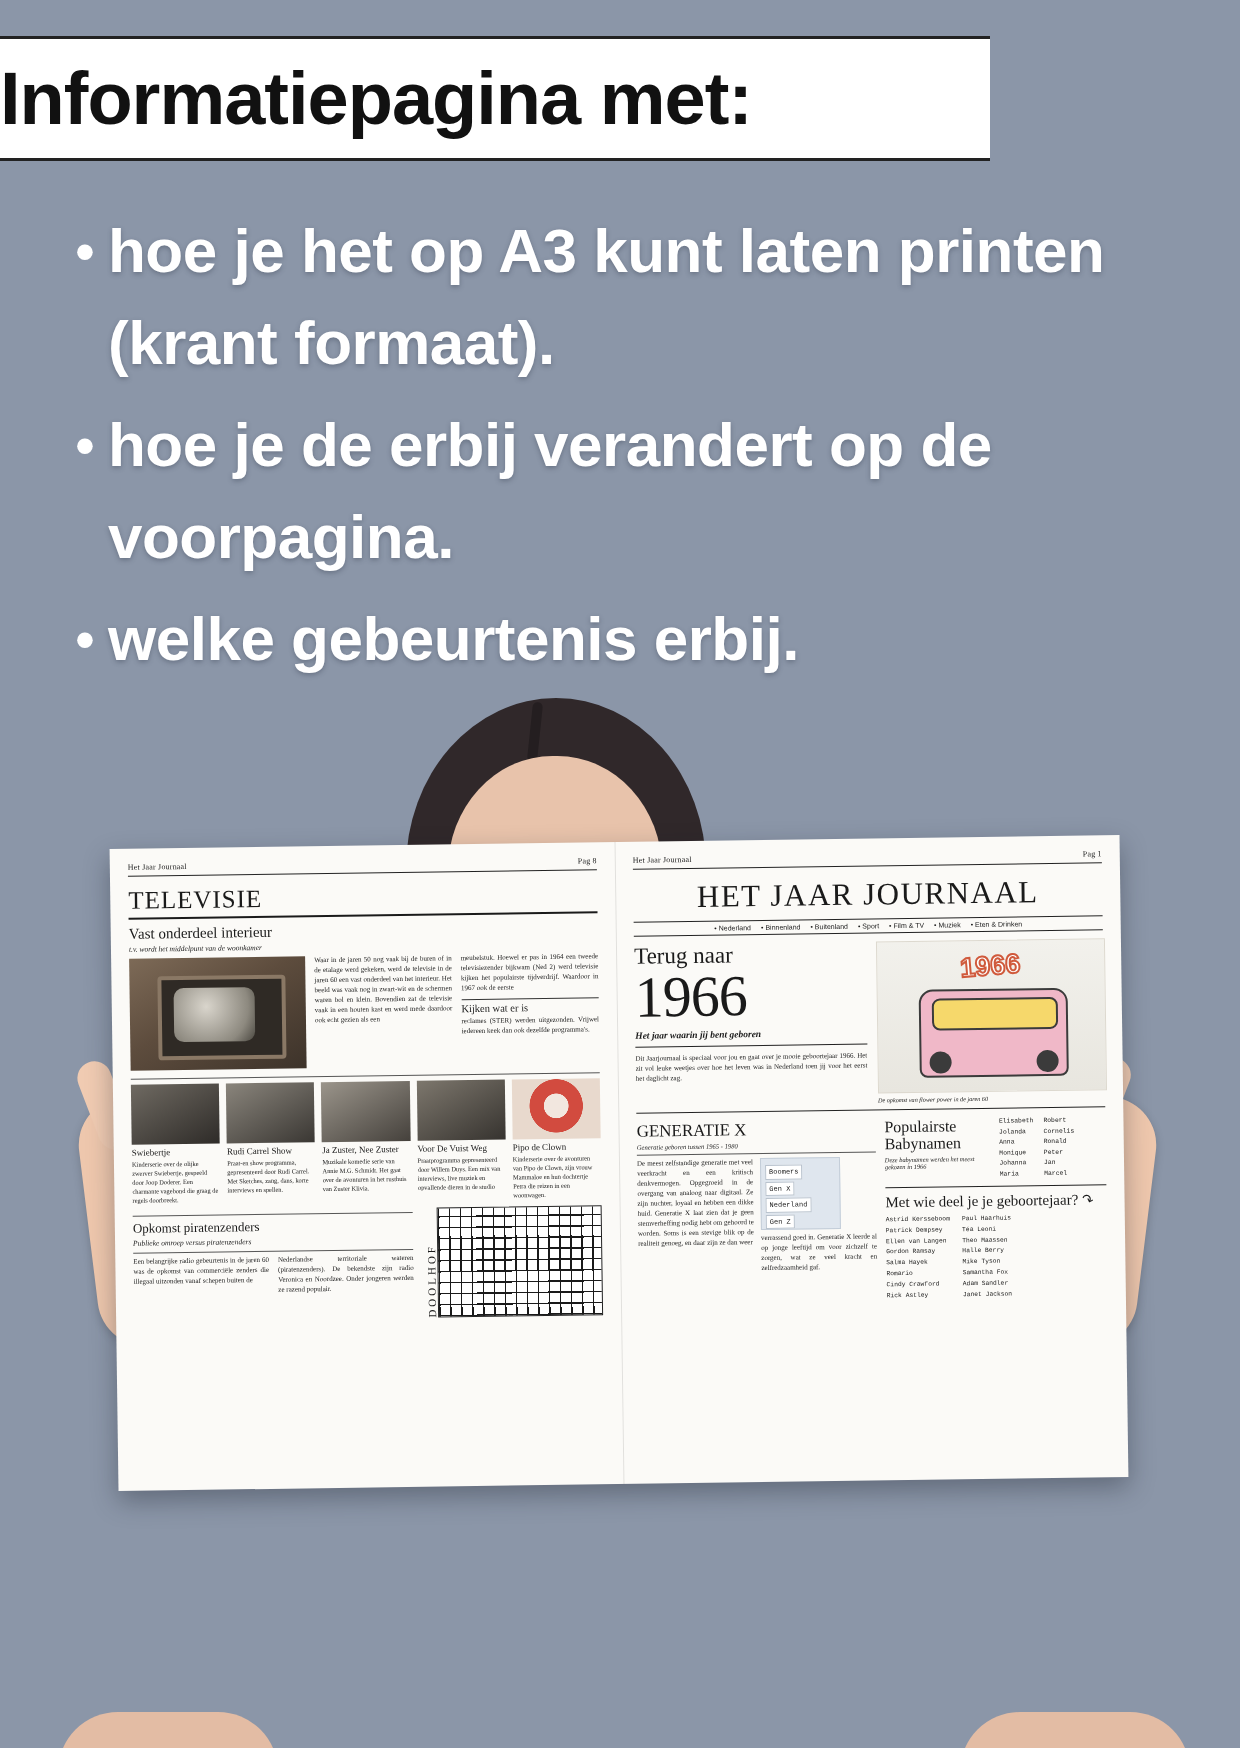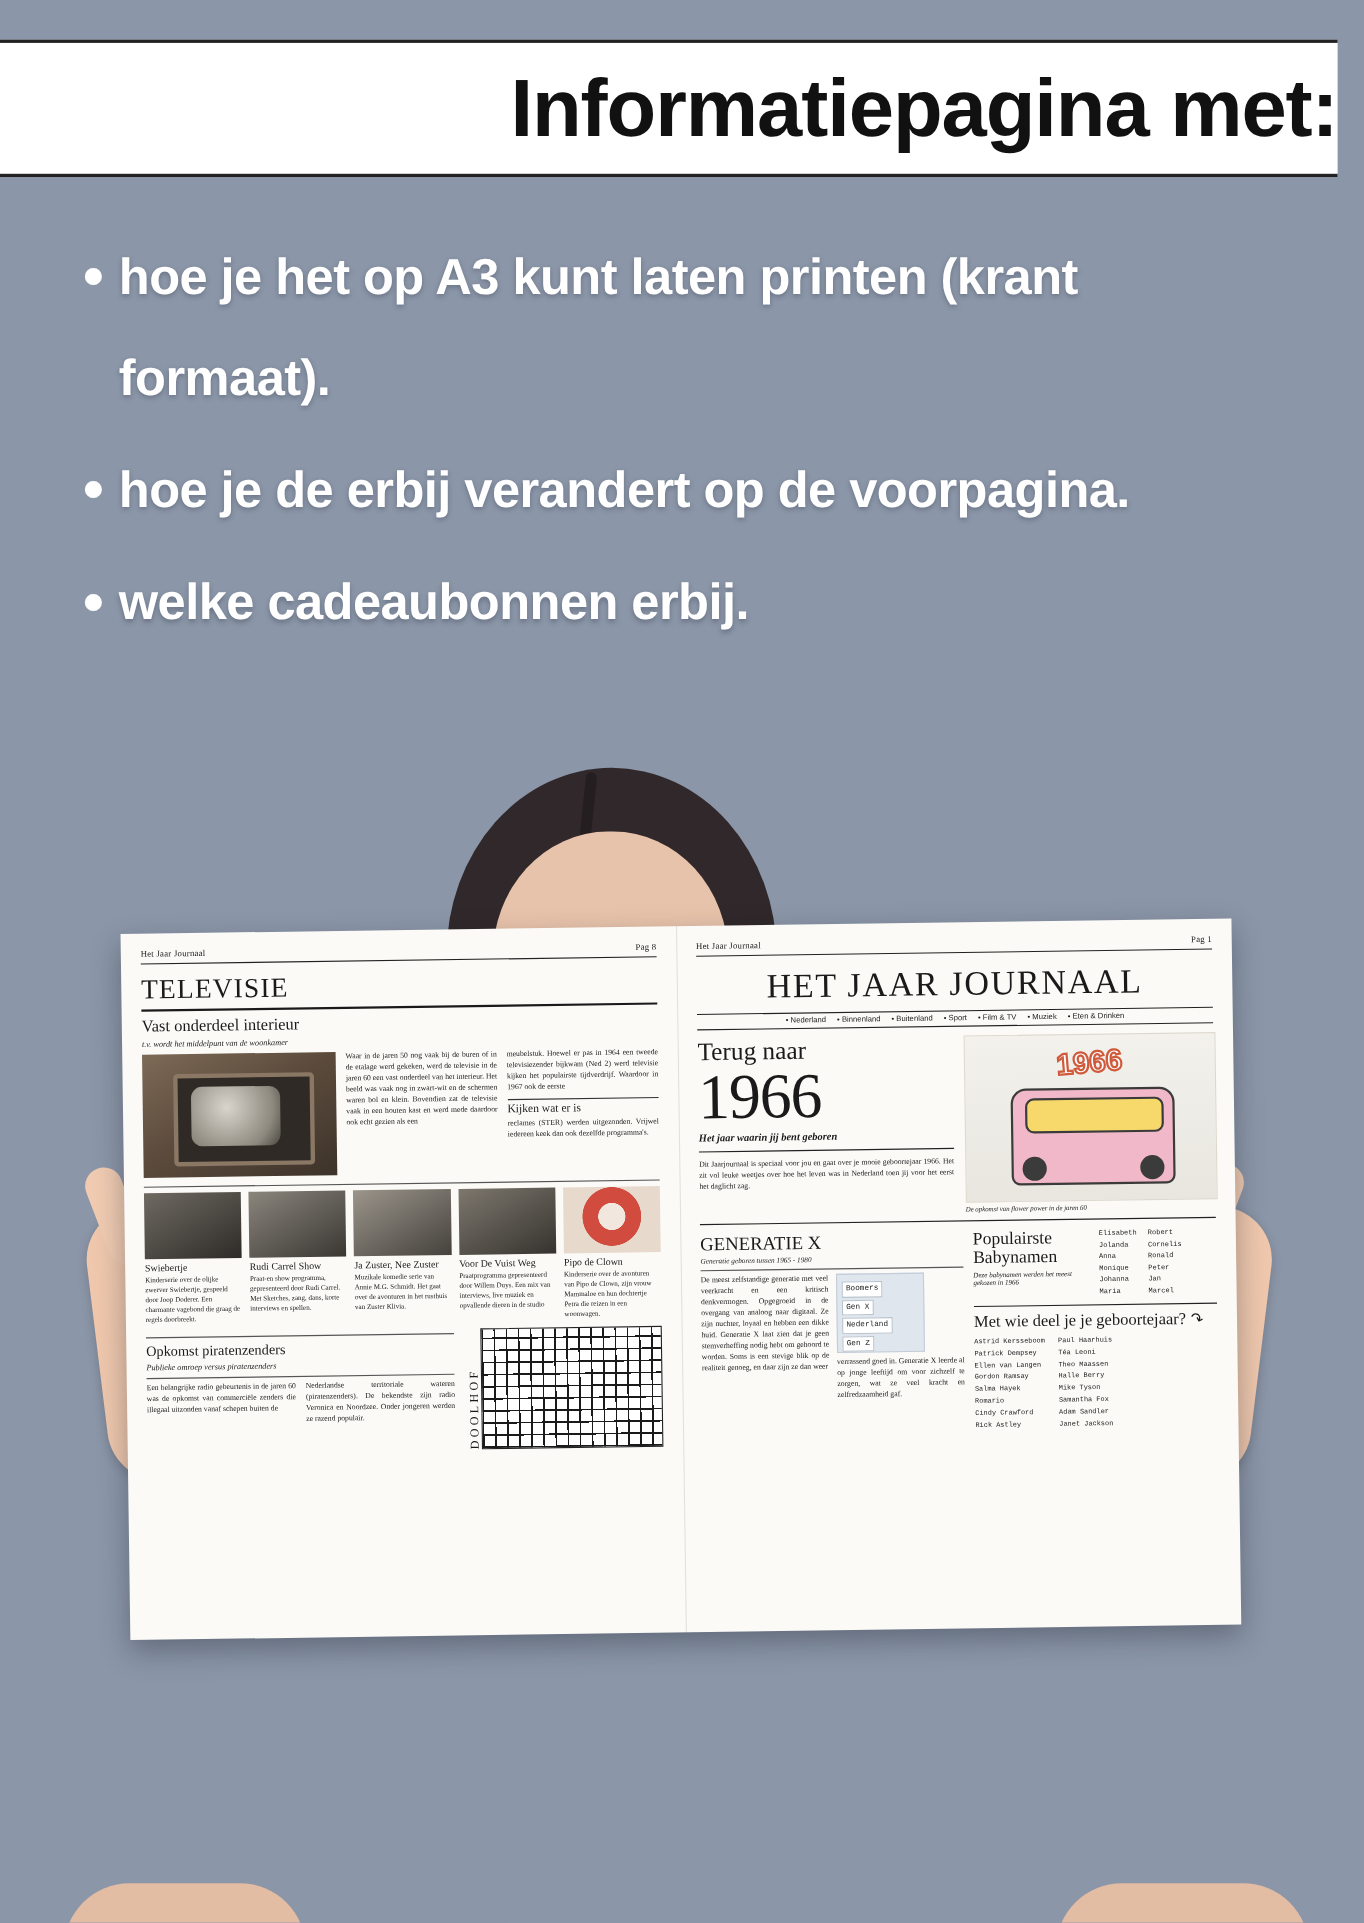--- a/index.html
+++ b/index.html
@@ -19,28 +19,28 @@
   #top-bar {
     position: absolute;
     left: 0; top: 0;
     width: 1240px;
     height: 36px;
     background: #8b96a8;
   }
   #header-band {
     position: absolute;
     left: 0; top: 36px;
-    width: 1216px;
+    width: 990px;
     height: 119px;
     background: #ffffff;
     border-top: 3px solid #222;
     border-bottom: 3px solid #222;
     display: flex;
     align-items: center;
-    justify-content: flex-end;
+    justify-content: flex-start;
   }
   #header-title {
     font-size: 74px;
     font-weight: 700;
     letter-spacing: -1px;
     color: #111;
     line-height: 1;
     white-space: nowrap;
   }
 
@@ -61,21 +61,21 @@
     flex: 0 0 46px;
     color: #ffffff;
     font-size: 54px;
     line-height: 92px;
     text-align: center;
     font-weight: 700;
   }
   .bullet-text {
     flex: 1;
     color: #ffffff;
-    font-size: 46px;
+    font-size: 62px;
     font-weight: 700;
     line-height: 92px;
     letter-spacing: -0.5px;
     text-shadow: 0 2px 5px rgba(40,50,65,.35);
   }
 
   
   #photo {
     position: absolute;
     left: 0;
@@ -465,21 +465,21 @@
   <div class="bullet-row">
     <div class="bullet-dot">•</div>
     <div class="bullet-text">hoe je het op A3 kunt laten printen (krant formaat).</div>
   </div>
   <div class="bullet-row">
     <div class="bullet-dot">•</div>
     <div class="bullet-text">hoe je de erbij verandert op de voorpagina.</div>
   </div>
   <div class="bullet-row">
     <div class="bullet-dot">•</div>
-    <div class="bullet-text">welke cadeaubonnen erbij.</div>
+    <div class="bullet-text">welke gebeurtenis erbij.</div>
   </div>
 </div>
 
 <div id="photo">
 
   <div id="hair"></div>
   <div id="hair-part"></div>
   <div id="forehead"></div>
   <div id="face-shadow"></div>
 

